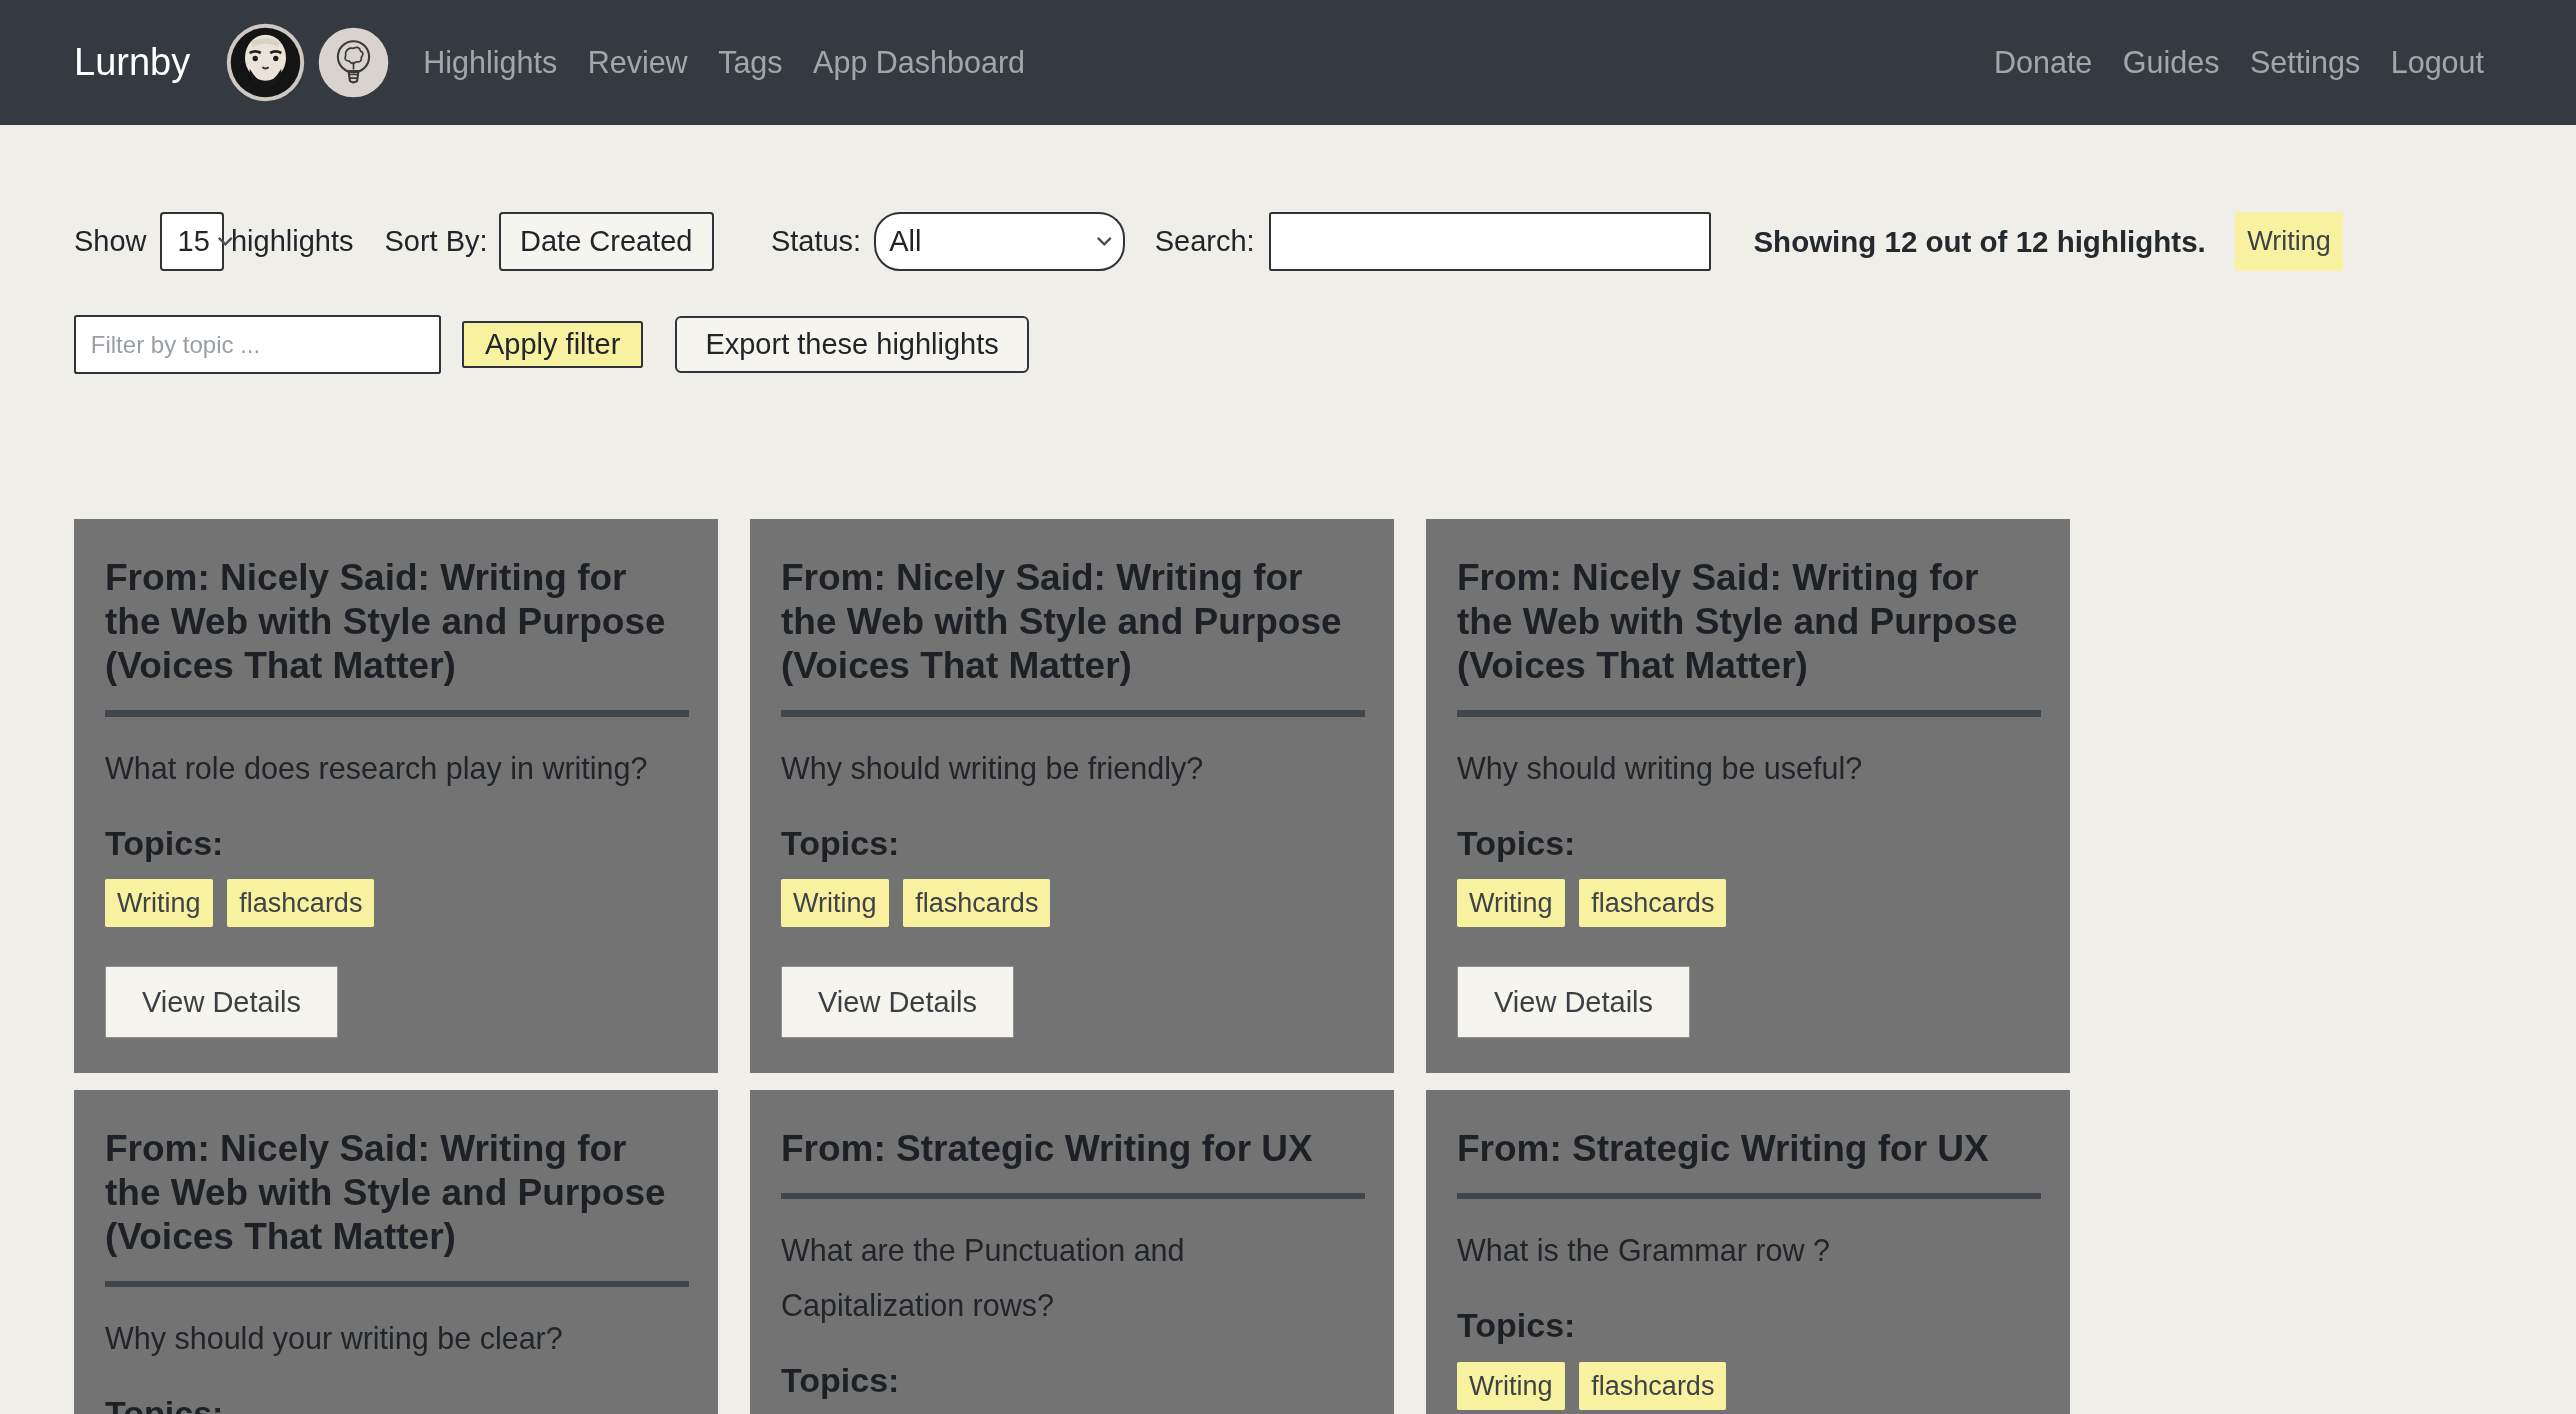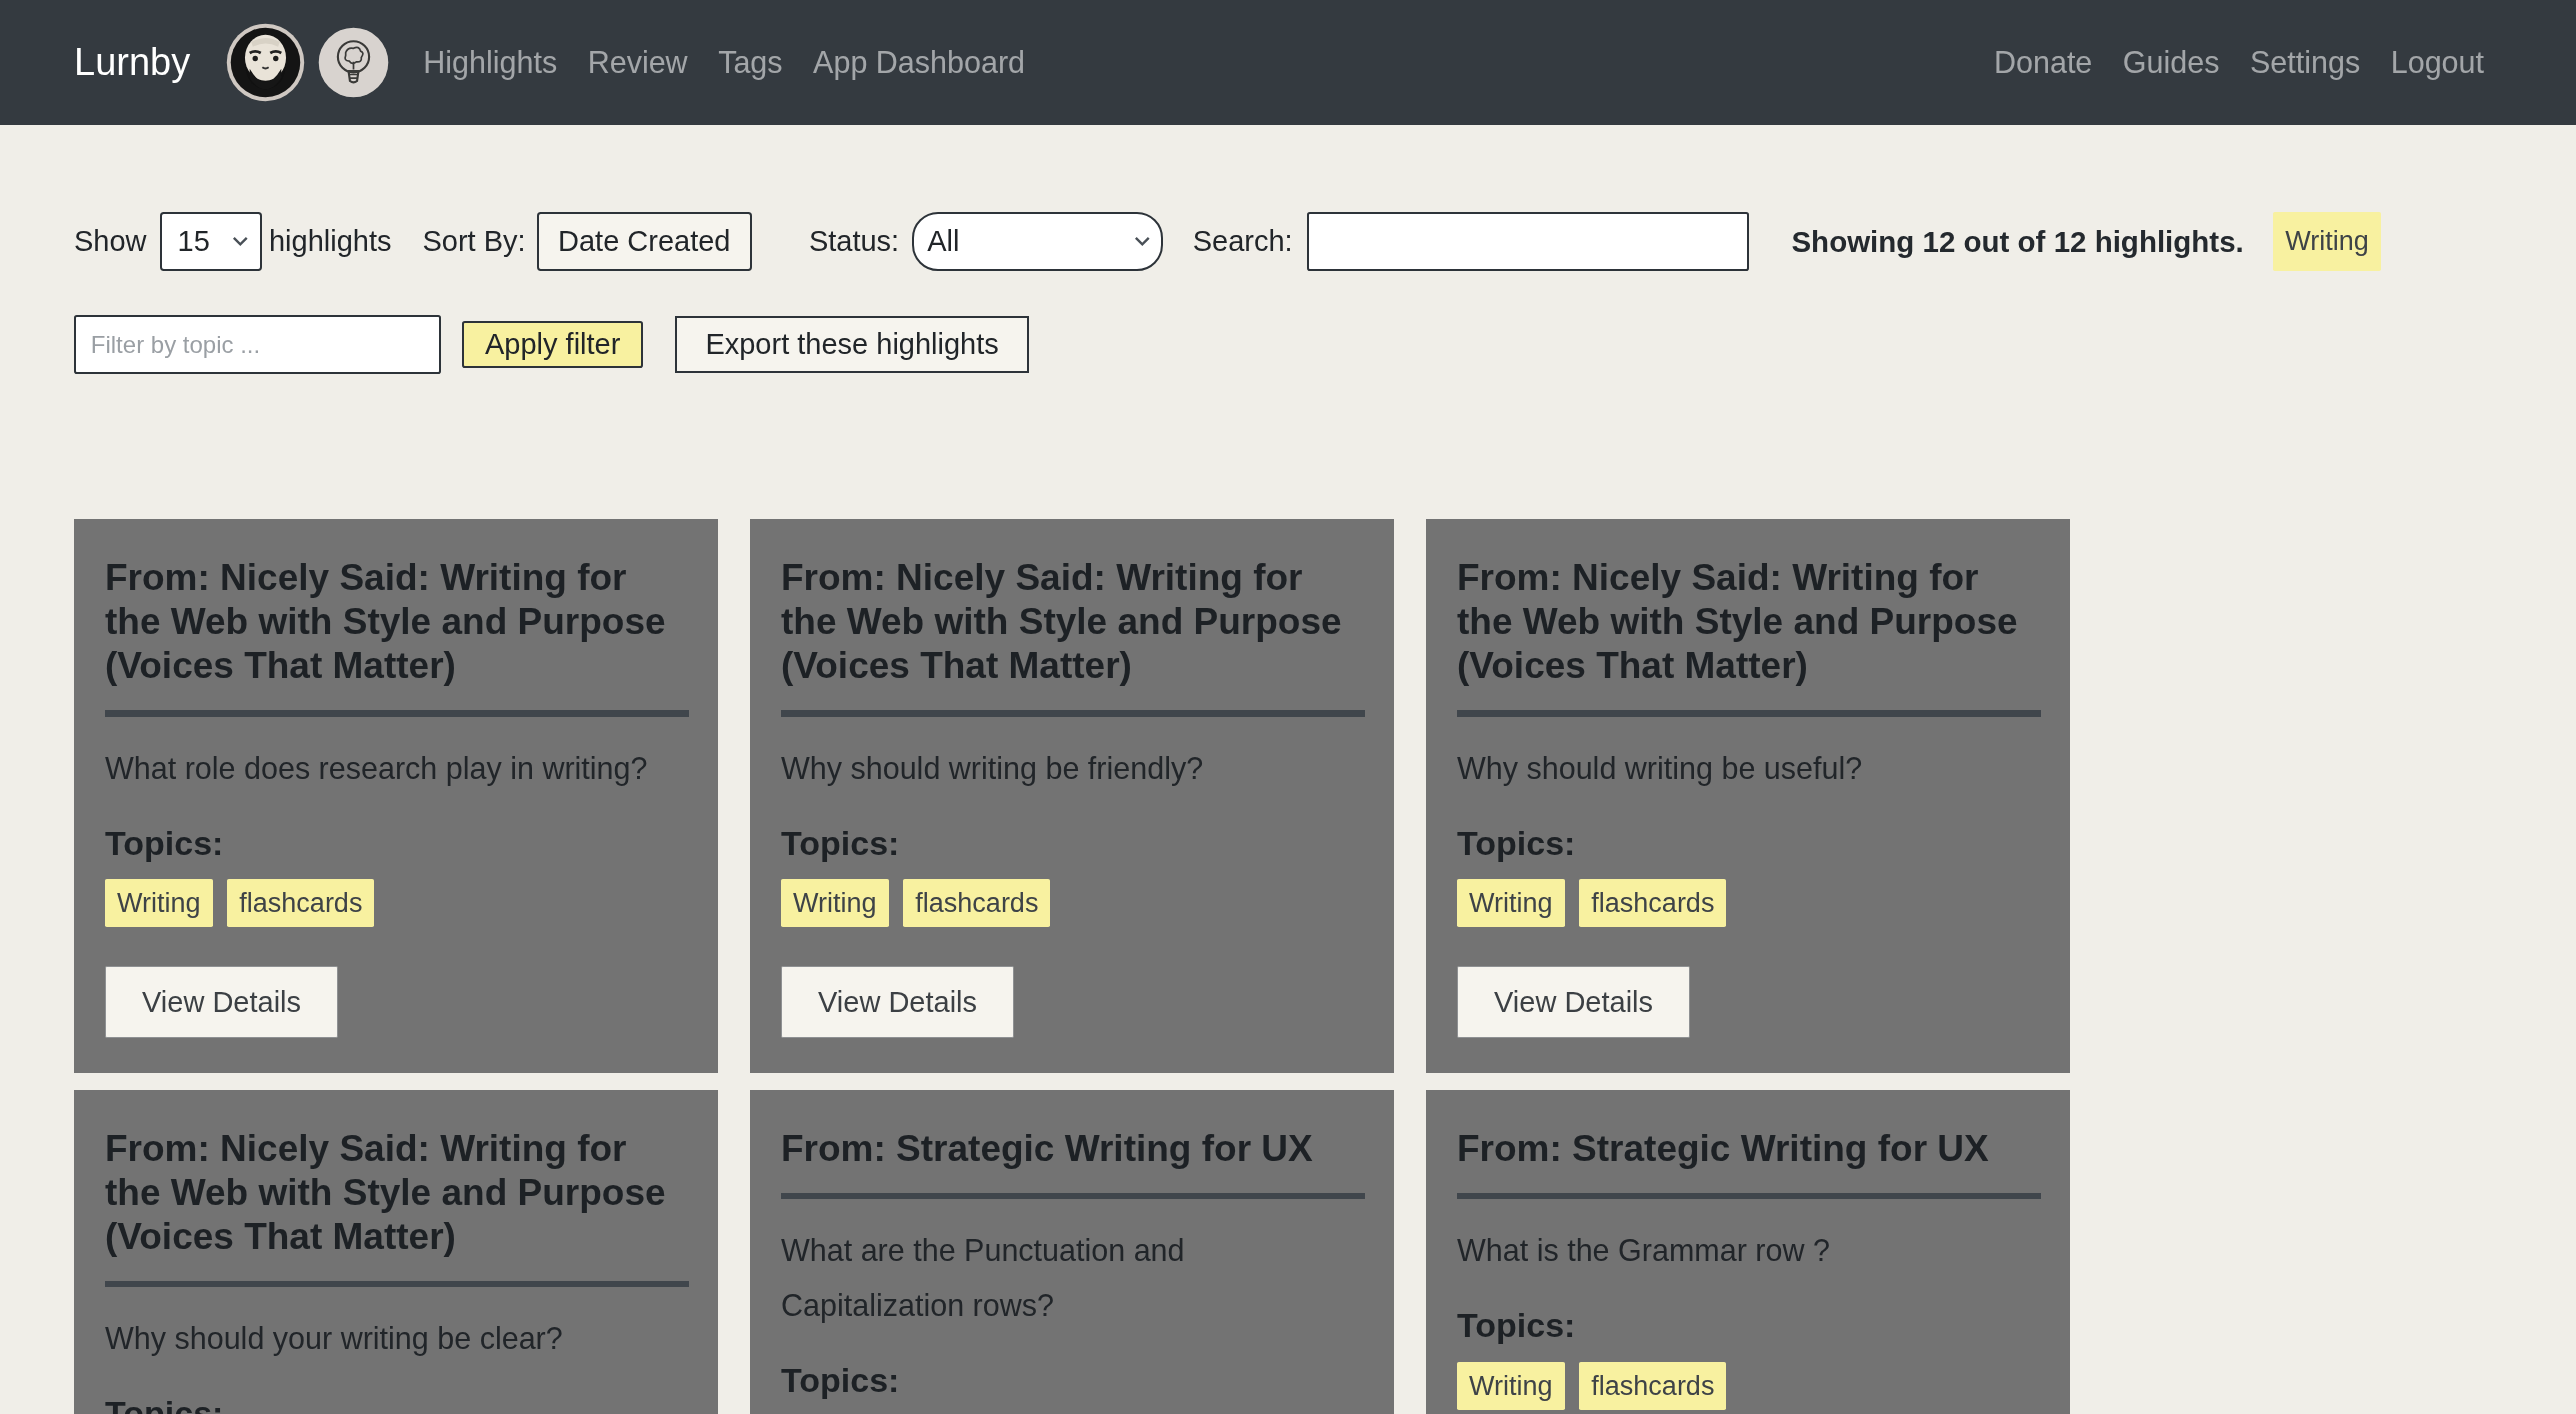--- a/index.html
+++ b/index.html
@@ -29,21 +29,21 @@
 
   
   .controls { padding:87px 74px 0 74px; }
   .crow { display:flex; align-items:center; }
   .clabel { font-size:29px; color:#212529; white-space:nowrap; }
   .select-box {
     height:59px; background:#ffffff; border:2.8px solid #2d3339; border-radius:3.7px;
     display:flex; align-items:center; justify-content:space-between;
     padding:0 11px 0 13px; font-size:29px; cursor:pointer;
   }
-  .select-show { width:102px; margin-left:13px;padding-left:16px; }
+  .select-show { width:64px; margin-left:13px;padding-left:16px; }
   .select-status { width:251px; margin-left:13px;border-radius:26px; }
   .chev { flex:0 0 auto; margin-left:7.4px; }
   .ml8{margin-left:7.4px;} .ml32{margin-left:29.5px;}
   .ml34{margin-left:31px;} .ml62{margin-left:57px;}
   .btn-sort {
     margin-left:11px; height:59px; padding:0 19.4px;
     background:#f6f4ee; border:2.8px solid #2d3339; border-radius:3.7px;
     font-size:29px; font-family:inherit; color:#212529; cursor:pointer; white-space:nowrap;
   }
   .search-input {
@@ -63,21 +63,21 @@
     font-size:24px; font-family:inherit; padding:0 14.8px; color:#212529;
   }
   .topic-input::placeholder { color:#9a9fa4; }
   .btn-apply {
     margin-left:21px; height:47px; padding:0 21px;
     background:#f8f1a0; border:2.8px solid #2d3339; border-radius:2.8px;
     font-size:29px; font-family:inherit; color:#212529; cursor:pointer; white-space:nowrap;
   }
   .btn-export {
     margin-left:32px; height:57px; padding:0 28px;
-    background:#f6f4ee; border:2.8px solid #2d3339; border-radius:0;
+    background:#f6f4ee; border:2.8px solid #2d3339; border-radius:6px;
     font-size:29px; font-family:inherit; color:#212529; cursor:pointer; white-space:nowrap;text-align:center;
   }
 
   
   .cards {
     margin:145px 0 0 74px;
     display:grid; grid-template-columns:repeat(3, 644px);
     column-gap:32px; row-gap:16.6px; align-items:stretch;
   }
   .card { background:#737373; padding:37px 29px 35px 31px; }

